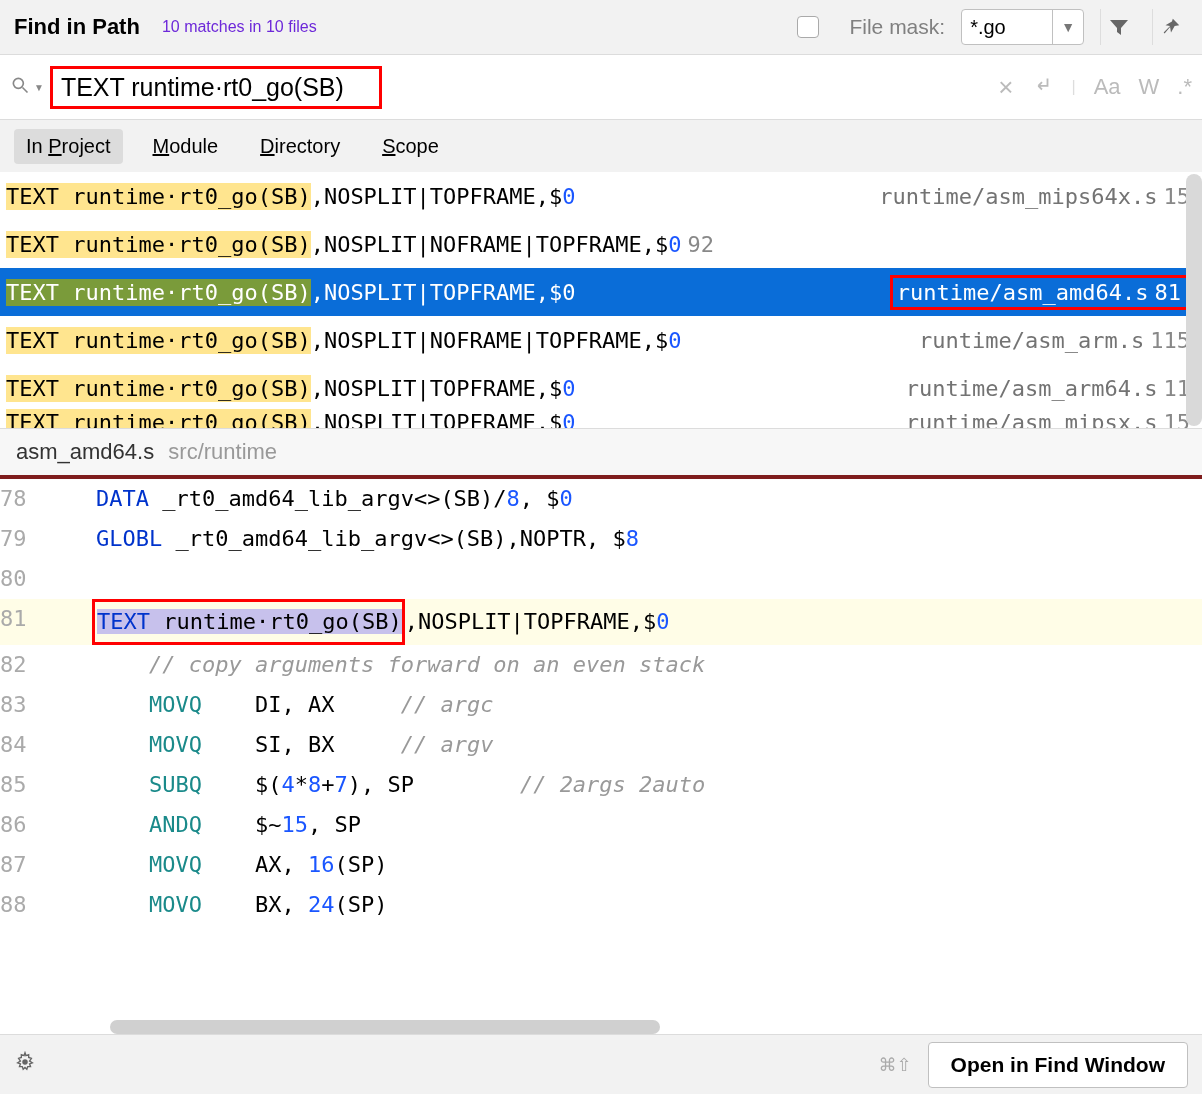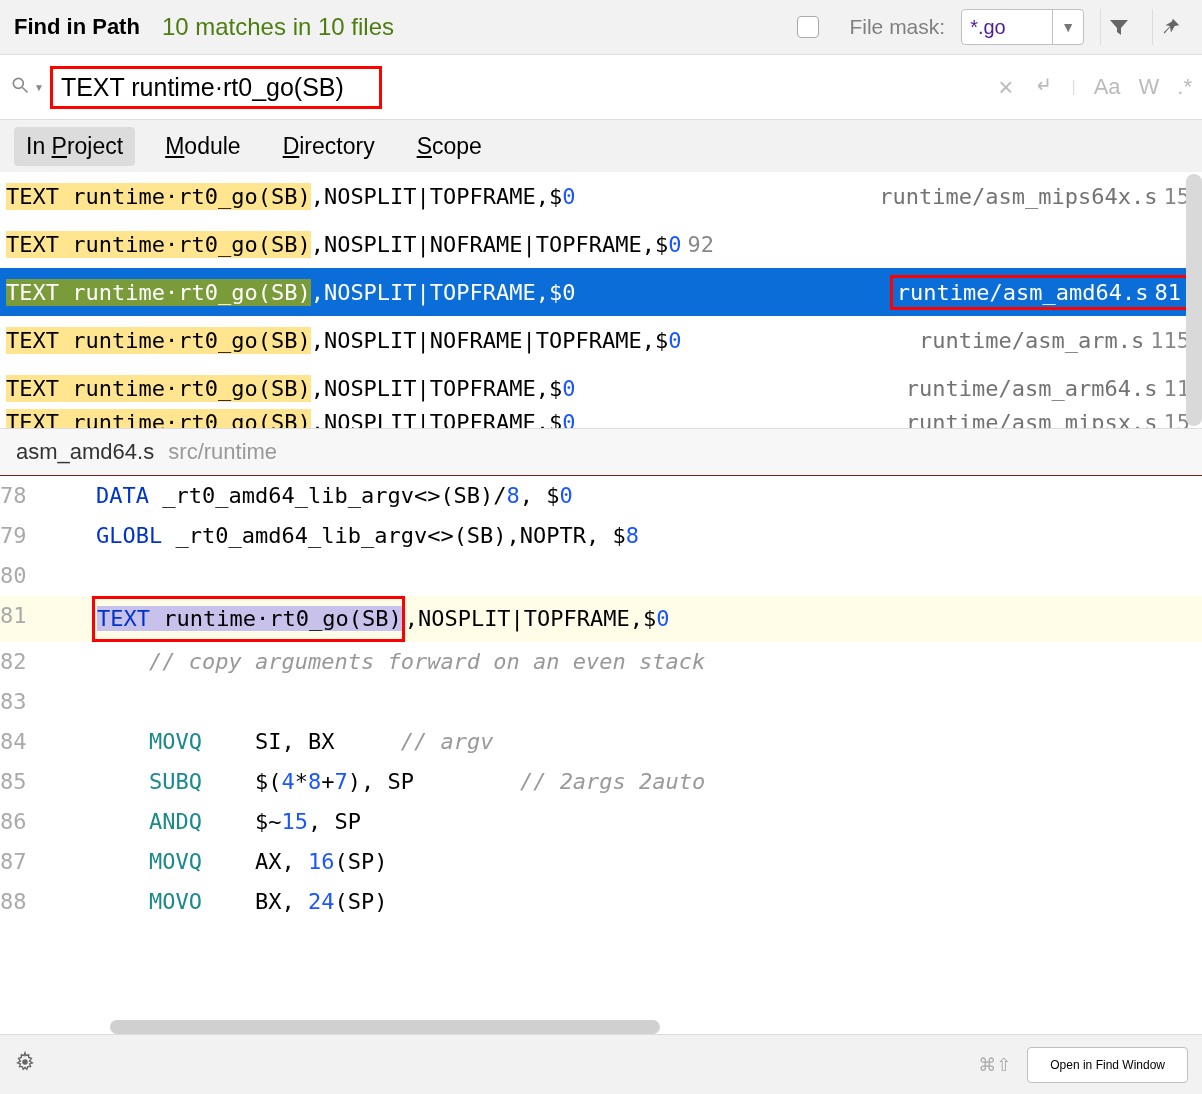--- a/index.html
+++ b/index.html
@@ -18,22 +18,22 @@
   padding: 6px 14px;
   background: #f2f2f2;
   height: 54px;
 }
 .header-title {
   font-size: 22px;
   font-weight: 700;
   margin-right: 22px;
 }
 .header-matches {
-  font-size: 24px;
-  color: #4d7c0f;
+  font-size: 16px;
+  color: #6d28d9;
 }
 .header-right {
   margin-left: auto;
   display: flex;
   align-items: center;
   gap: 8px;
 }
 .checkbox {
   width: 22px;
   height: 22px;
@@ -54,21 +54,21 @@
   background: #fff;
   margin-left: 8px;
   height: 36px;
 }
 .filemask-input {
   border: none;
   outline: none;
   font-size: 20px;
   width: 90px;
   padding: 4px 8px;
-  color: #4c1d95;
+  color: #000000;
   background: transparent;
 }
 .filemask-chevron {
   border-left: 1px solid #c0c0c0;
   padding: 0 8px;
   color: #777;
   font-size: 14px;
   height: 100%;
   display: flex;
   align-items: center;
@@ -128,21 +128,21 @@
 }
 .scope-row {
   display: flex;
   align-items: center;
   padding: 10px 14px;
   background: #f2f2f2;
   gap: 18px;
   height: 52px;
 }
 .scope-tab {
-  font-size: 23px;
+  font-size: 20px;
   padding: 6px 12px;
   border-radius: 4px;
   cursor: pointer;
 }
 .scope-tab.active {
   background: #dcdcdc;
 }
 .scope-tab .ul {
   text-decoration: underline;
 }
@@ -211,21 +211,21 @@
   border-top: 1px solid #dcdcdc;
   flex: 1;
   display: flex;
   flex-direction: column;
   overflow: hidden;
 }
 .preview-header {
   padding: 10px 16px;
   font-size: 22px;
   background: #f7f7f7;
-  border-bottom: 1px solid #7f1d1d;
+  border-bottom: 4px solid #7f1d1d;
 }
 .preview-filename {
   color: #333;
   font-weight: 500;
 }
 .preview-path {
   color: #999;
   margin-left: 8px;
 }
 .code {
@@ -292,22 +292,23 @@
 }
 .shortcut {
   color: #aaa;
   font-size: 18px;
 }
 .open-btn {
   border: 1px solid #c0c0c0;
   background: #fff;
   border-radius: 4px;
   padding: 10px 22px;
-  font-size: 12px;
+  font-size: 21px;
   cursor: pointer;
+  font-weight: bold;
 }
 </style>
 </head>
 <body>
 
 <div class="header">
   <span class="header-title">Find in Path</span>
   <span class="header-matches">10 matches in 10 files</span>
   <div class="header-right">
     <div class="checkbox"></div>
@@ -400,21 +401,21 @@
   <div class="preview-header">
     <span class="preview-filename">asm_amd64.s</span>
     <span class="preview-path">src/runtime</span>
   </div>
   <div class="code" id="code">
     <div class="code-line"><span class="gutter">78</span><span><span class="kw-blue">DATA</span><span> _rt0_amd64_lib_argv&lt;&gt;(SB)/</span><span class="num">8</span><span>, $</span><span class="num">0</span></span></div>
       <div class="code-line"><span class="gutter">79</span><span><span class="kw-blue">GLOBL</span><span> _rt0_amd64_lib_argv&lt;&gt;(SB),NOPTR, $</span><span class="num">8</span></span></div>
       <div class="code-line"><span class="gutter">80</span><span></span></div>
       <div class="code-line hl-line"><span class="gutter">81</span><span><span class="code-red-box"><span class="match-hl"><span class="kw-blue">TEXT</span><span> </span><span>runtime·rt0_go(SB)</span></span></span><span>,NOSPLIT|TOPFRAME,$</span><span class="num">0</span></span></div>
       <div class="code-line"><span class="gutter">82</span><span><span>    </span><span class="comment">// copy arguments forward on an even stack</span></span></div>
-      <div class="code-line"><span class="gutter">83</span></div>
+      <div class="code-line"><span class="gutter">83</span><span><span>    </span><span class="kw-teal">MOVQ</span><span>    DI, AX     </span><span class="comment">// argc</span></span></div>
       <div class="code-line"><span class="gutter">84</span><span><span>    </span><span class="kw-teal">MOVQ</span><span>    SI, BX     </span><span class="comment">// argv</span></span></div>
       <div class="code-line"><span class="gutter">85</span><span><span>    </span><span class="kw-teal">SUBQ</span><span>    $(</span><span class="num">4</span><span>*</span><span class="num">8</span><span>+</span><span class="num">7</span><span>), SP        </span><span class="comment">// 2args 2auto</span></span></div>
       <div class="code-line"><span class="gutter">86</span><span><span>    </span><span class="kw-teal">ANDQ</span><span>    $~</span><span class="num">15</span><span>, SP</span></span></div>
       <div class="code-line"><span class="gutter">87</span><span><span>    </span><span class="kw-teal">MOVQ</span><span>    AX, </span><span class="num">16</span><span>(SP)</span></span></div>
       <div class="code-line"><span class="gutter">88</span><span><span>    </span><span class="kw-teal">MOVO</span><span>    BX, </span><span class="num">24</span><span>(SP)</span></span></div>
       <div class="h-scrollbar"></div>
   </div>
 </div>
 
 <div class="footer">

